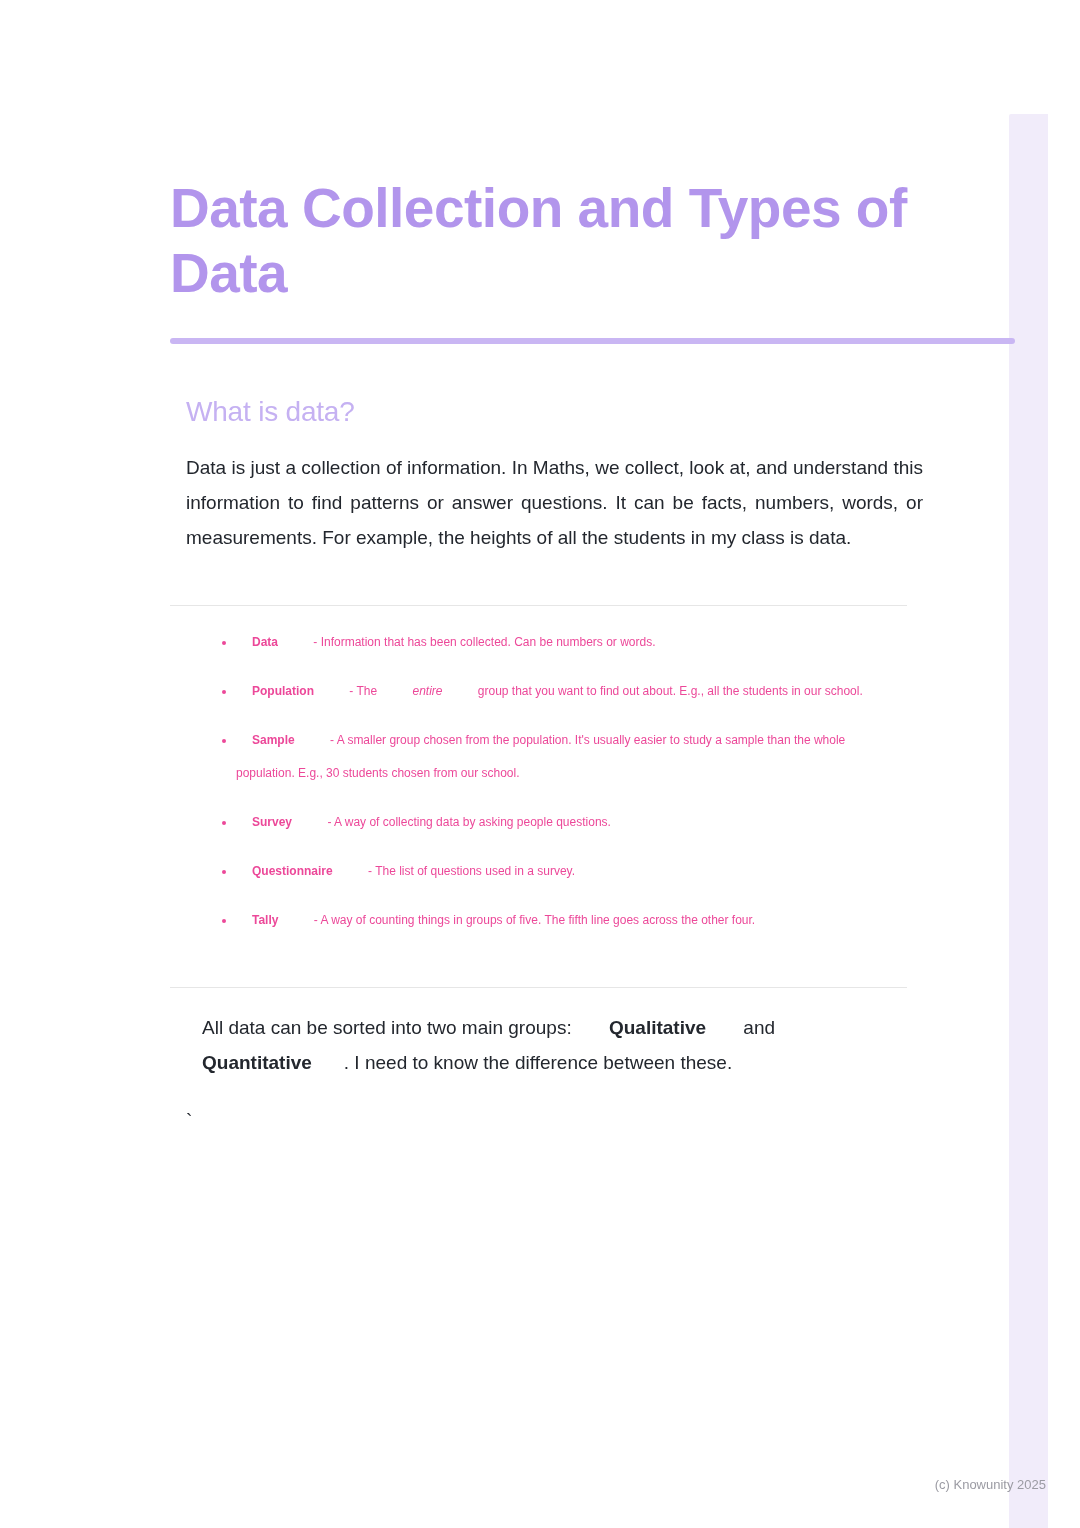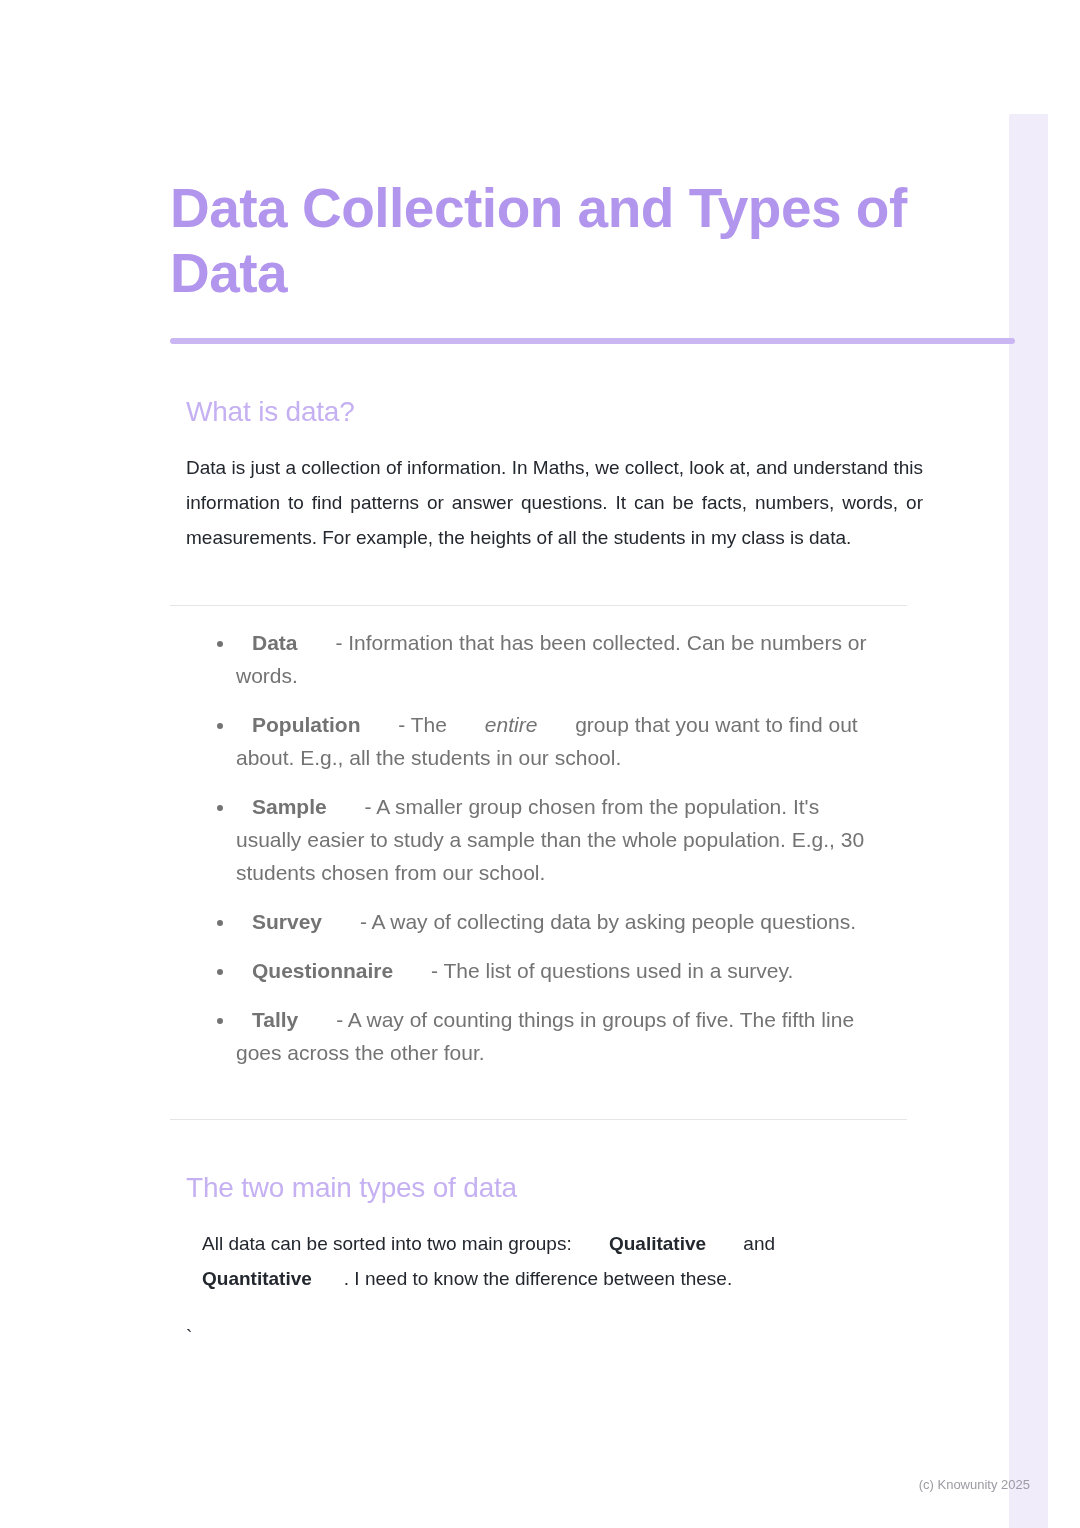--- a/index.html
+++ b/index.html
@@ -65,36 +65,36 @@
     border: none;
     border-top: 1px solid #e6e6e6;
   }
   ul.keyword-list {
     margin-top: 20px;
     width: 720px;
     padding-left: 34px;
     list-style: disc;
   }
   ul.keyword-list li {
-    font-size: 21px;
+    font-size: 12px;
     line-height: 33px;
     margin-top: 11px;
-    color: #737373;
+    color: #ec4899;
   }
   ul.keyword-list li strong { font-weight: 700; }
   ul.keyword-list li em { font-style: italic; }
   p.body-text strong { font-weight: 700; }
   p.stray {
     margin-top: 24px;
     font-size: 19px;
     line-height: 33px;
   }
   .footer-note {
     position: absolute;
-    right: 82px;
+    right: 66px;
     bottom: 68px;
     font-size: 13px;
     color: #9b9ba3;
   }
 </style>
 </head>
 <body>
 
 <div class="page">
 
@@ -137,21 +137,20 @@
         <li>
           <strong>Tally</strong>
           <span>- A way of counting things in groups of five. The fifth line goes across the other four.</span>
         </li>
       </ul>
     </section>
 
     <hr class="divider">
 
     <section>
-      <h2 class="section-heading">The two main types of data</h2>
       <p class="body-text"><span>All data can be sorted into two main groups: </span><strong>Qualitative</strong><span> and </span><strong>Quantitative</strong><span>. I need to know the difference between these.</span></p>
       <p class="stray">`</p>
     </section>
 
   </main>
 
   <div class="footer-note">(c) Knowunity 2025</div>
 
 </div>
 

